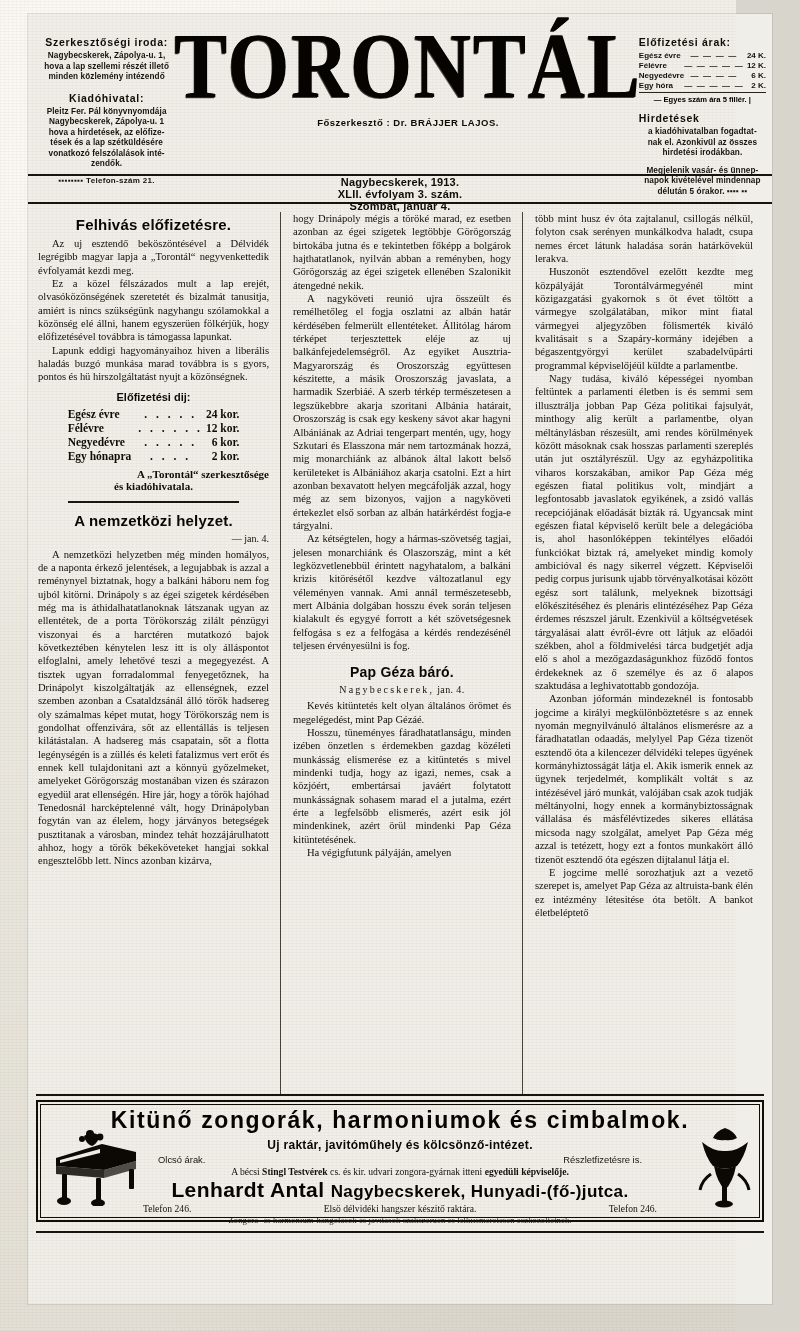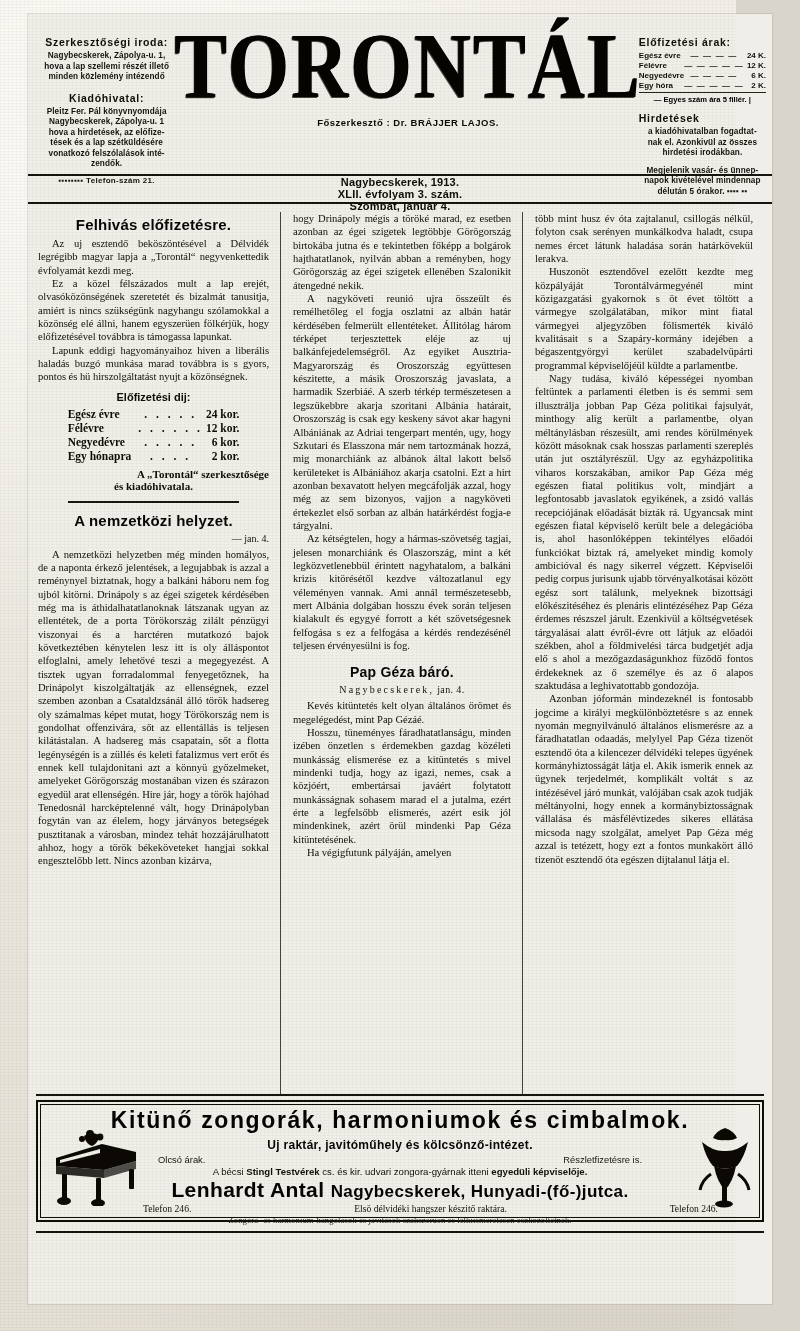--- a/index.html
+++ b/index.html
@@ -135,29 +135,29 @@
     font-family:"Liberation Sans",sans-serif;font-weight:bold;
     font-size:23px;text-align:center;margin:5px 0 0 0;color:#0b0906;
     letter-spacing:1.6px;transform:scaleY(1.05);
   }
   .ad-h2{
     font-family:"Liberation Sans",sans-serif;font-weight:bold;
     font-size:12px;text-align:center;margin:4px 0 0 0;color:#0e0c08;letter-spacing:.3px;
   }
   .ad-row{display:flex;justify-content:space-between;padding:2px 120px 0 120px;
     font-family:"Liberation Sans",sans-serif;font-size:9.4px;color:#1d1913;}
-  .ad-h3{font-family:Liberation Sans, sans-serif;font-size:9.6px;text-align:center;
+  .ad-h3{font-family:Liberation Serif, serif;font-size:9.6px;text-align:center;
     margin:1px 0 0 0;color:#17140f;}
   .ad-h3 b{font-weight:bold;}
   .ad-name{
     text-align:center;margin:1px 0 0 0;color:#0b0906;
     font-family:"Liberation Sans",sans-serif;font-size:21px;font-weight:bold;letter-spacing:.4px;
   }
   .ad-name .city{font-size:17px;}
-  .ad-row2{display:flex;justify-content:space-between;padding:1px 44px 0 105px;
+  .ad-row2{display:flex;justify-content:space-between;padding:1px 105px 0 105px;
     font-family:"Liberation Serif",serif;font-size:9.6px;color:#17140f;}
   .ad-foot{text-align:center;font-size:8.6px;color:#221e17;margin-top:1px;
     font-family:"Liberation Serif",serif;letter-spacing:.1px;}
   .ad-ill{position:absolute;}
   .ad-ill.left{left:6px;top:26px;}
   .ad-ill.right{right:6px;top:24px;}
   .bottom-rule{border-top:2.4px solid #1b1813;margin:9px 8px 0 8px;}
 
   .grain{
     position:absolute;inset:0;pointer-events:none;
@@ -299,20 +299,21 @@
       <p>Kevés kitüntetés kelt olyan általános örömet és megelégedést, mint Pap Gézáé.</p>
       <p>Hosszu, tüneményes fáradhatatlanságu, minden izében önzetlen s érdemekben gazdag közéleti munkásság elismerése ez a kitüntetés s mivel mindenki tudja, hogy az igazi, nemes, csak a közjóért, embertársai javáért folytatott munkásságnak sohasem marad el a jutalma, ezért érte a legfelsőbb elismerés, azért esik jól mindenkinek, azért örül mindenki Pap Géza kitüntetésének.</p>
       <p>Ha végigfutunk pályáján, amelyen</p>
     </div>
 
     <div class="col c3">
       <p class="ni">több mint husz év óta zajtalanul, csillogás nélkül, folyton csak serényen munkálkodva haladt, csupa nemes ércet látunk haladása során határkövekül lerakva.</p>
       <p>Huszonöt esztendővel ezelőtt kezdte meg közpályáját Torontálvármegyénél mint közigazgatási gyakornok s öt évet töltött a vármegye szolgálatában, mikor mint fiatal vármegyei aljegyzőben fölismerték kiváló kvalitásait s a Szapáry-kormány idejében a bégaszentgyörgyi kerület szabadelvüpárti programmal képviselőjéül küldte a parlamentbe.</p>
       <p>Nagy tudása, kiváló képességei nyomban feltüntek a parlamenti életben is és semmi sem illusztrálja jobban Pap Géza politikai fajsulyát, minthogy alig került a parlamentbe, olyan méltánylásban részesült, ami rendes körülmények között másoknak csak hosszas parlamenti szereplés után jut osztályrészül. Ugy az egyházpolitika viharos korszakában, amikor Pap Géza még egészen fiatal politikus volt, mindjárt a legfontosabb javaslatok egyikének, a zsidó vallás recepciójának előadását bizták rá. Ugyancsak mint egészen fiatal képviselő került bele a delegációba is, ahol hasonlóképpen tekintélyes előadói funkciókat biztak rá, amelyeket mindig komoly ambicióval és nagy sikerrel végzett. Képviselői pedig corpus jurisunk ujabb törvényalkotásai között egész sort találunk, melyeknek bizottsági előkészitéséhez és plenáris elintézéséhez Pap Géza érdemes részszel járult. Ezenkivül a költségvetések tárgyalásai alatt évről-évre ott látjuk az előadói székben, ahol a földmivelési tárca budgetjét adja elő s ahol a mezőgazdaságunkhoz füződő fontos érdekeknek az ő személye és az ő alapos szaktudása a leghivatottabb gondozója.</p>
       <p>Azonban jóformán mindezeknél is fontosabb jogcime a királyi megkülönböztetésre s az ennek nyomán megnyilvánuló általános elismerésre az a fáradhatatlan odaadás, melylyel Pap Géza tizenöt esztendő óta a kilencezer délvidéki telepes ügyének kormányhiztosságát látja el. Akik ismerik ennek az ügynek terjedelmét, komplikált voltát s az intézésével járó munkát, valójában csak azok tudják méltányolni, hogy ennek a kormánybiztosságnak vállalása és másfélévtizedes sikeres ellátása micsoda nagy szolgálat, amelyet Pap Géza még azzal is tetézett, hogy ezt a fontos munkakört álló tizenöt esztendő óta egészen dijtalanul látja el.</p>
+      <p>E jogcime mellé sorozhatjuk azt a vezető szerepet is, amelyet Pap Géza az altruista-bank élén ez intézmény létesitése óta betölt. A bankot életbeléptető</p>
     </div>
   </div>
 
   <div class="rule-thick" style="margin:0 8px;"></div>
 
   <div class="adwrap">
 
     <div class="ad-ill left">
       <svg width="100" height="78" viewBox="0 0 100 78" aria-hidden="true">
         <g fill="#100d08">

